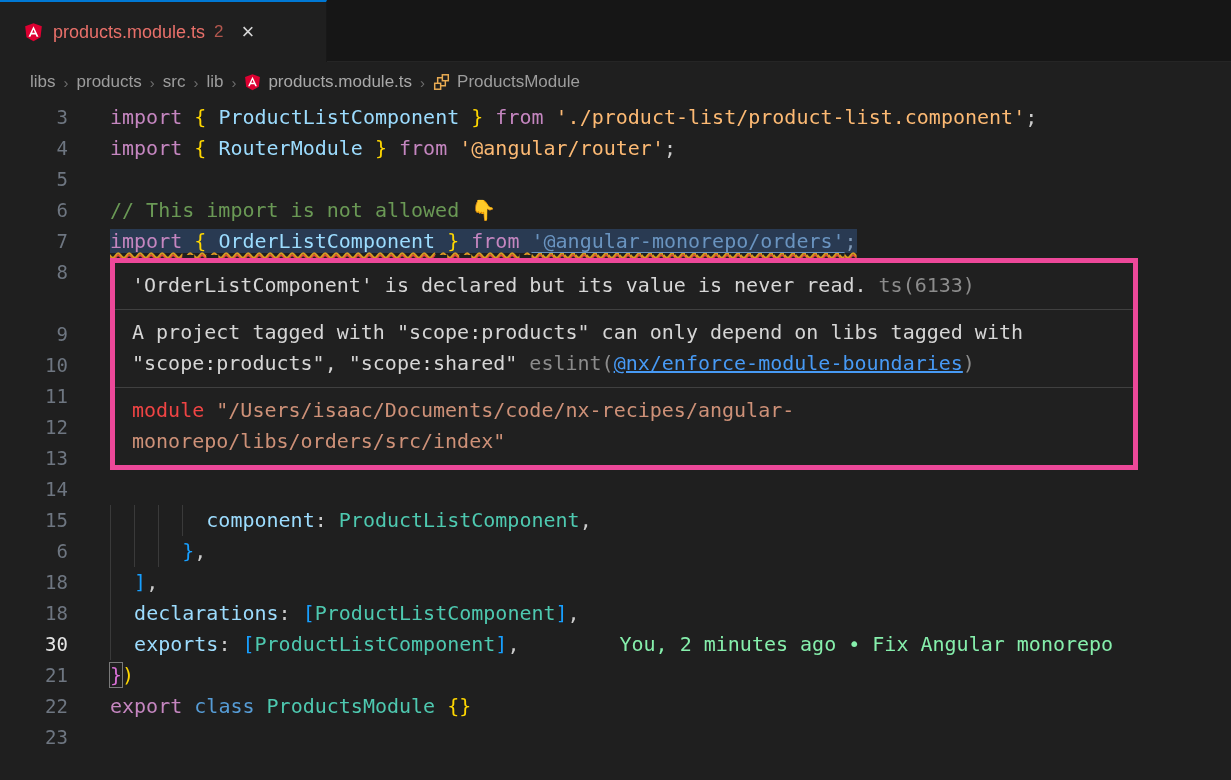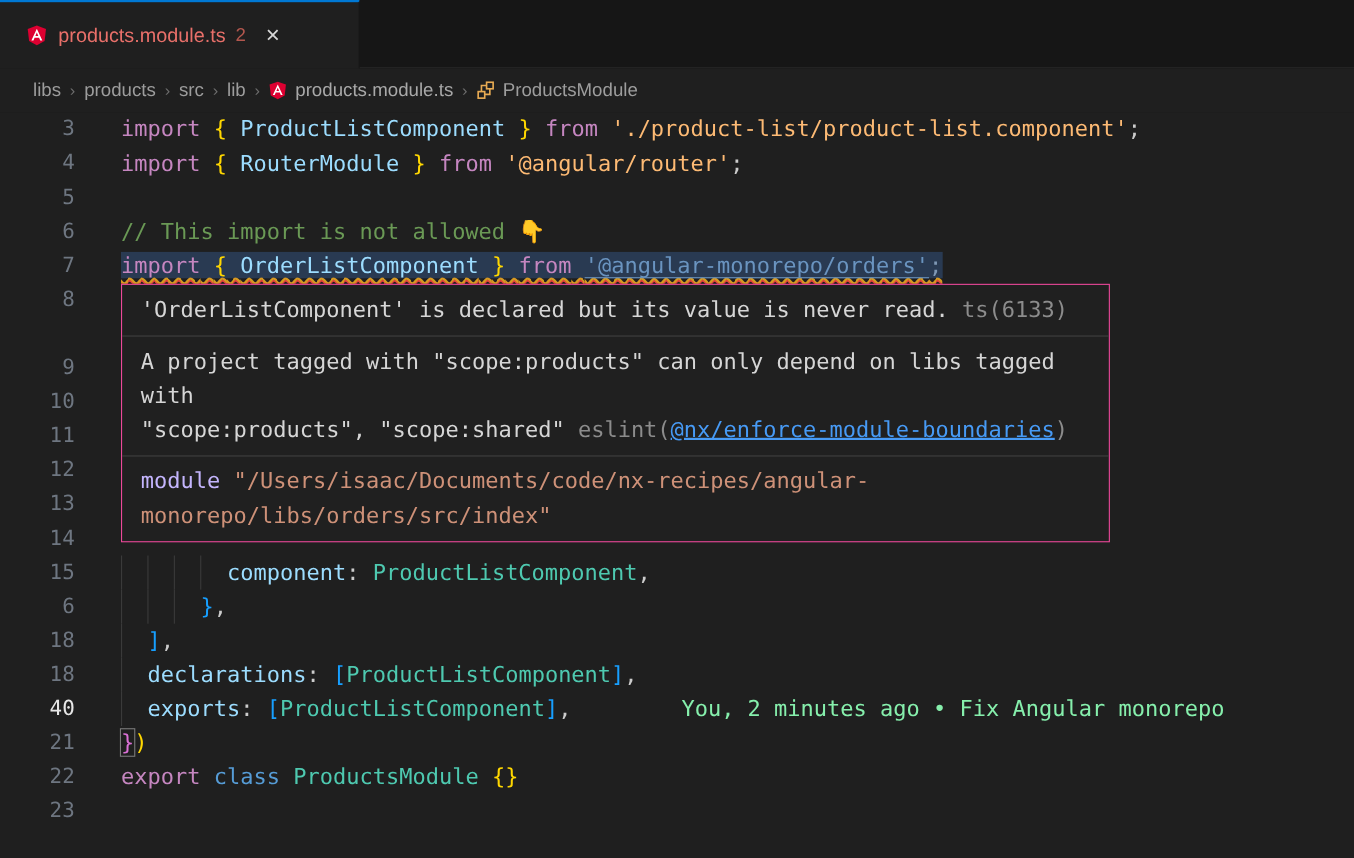--- a/index.html
+++ b/index.html
@@ -51,28 +51,28 @@
   .tk-emoji { color:#f0c24b; }
   .tk-box { border:1px solid #7a7a7a; margin:-1px; }
 
   .line-hl { background:#293a52; }
   .sq-red { text-decoration:underline wavy #e0413a 2px; text-underline-offset:6px; text-decoration-skip-ink:none; }
   .sq-orange { text-decoration:underline wavy #d79922 2px; text-underline-offset:4px; text-decoration-skip-ink:none; }
 
   .blame { margin-left:100px; color:#86efac; }
 
   
-  .hover-popup { position:absolute; left:110px; top:156px; width:899px; background:#202020;
-                 border:1px solid #ec4899; z-index:10; font:20px/31px "DejaVu Sans Mono", monospace;
+  .hover-popup { position:absolute; left:110px; top:156px; width:1028px; background:#202020;
+                 border:5px solid #ec4899; z-index:10; font:20px/31px "DejaVu Sans Mono", monospace;
                  color:#d6d6d6; }
   .hp-section { padding:7px 17px 8px; border-bottom:1px solid #404040; }
   .hp-section:last-child { border-bottom:none; }
   .hp-dim { color:#8c8c8c; }
   .hp-link { color:#479af5; text-decoration:underline; cursor:pointer; }
-  .hp-kw { color:#c4b5fd; }
+  .hp-kw { color:#ef4444; }
   .hp-str { color:#ce9178; }
   .hp-actions { padding:7px 18px 9px; font-family:"Liberation Sans", sans-serif; font-size:17.5px;
                 line-height:22px; }
   .hp-action { color:#3794ff; cursor:pointer; }
   .hp-action + .hp-action { margin-left:30px; }
 </style>
 </head>
 <body>
 
 <div class="tabbar">
@@ -170,21 +170,21 @@
       </div>
       <div class="row">
         <div class="gutter">18</div>
         <div class="code"><div class="guide" style="left: 0px;"></div><span class="tk-indent">  </span><span class="tk-bracket3">]</span><span class="tk-punct">,</span></div>
       </div>
       <div class="row">
         <div class="gutter">18</div>
         <div class="code"><div class="guide" style="left: 0px;"></div><span class="tk-indent">  </span><span class="tk-property">declarations</span><span class="tk-punct">: </span><span class="tk-bracket3">[</span><span class="tk-type">ProductListComponent</span><span class="tk-bracket3">]</span><span class="tk-punct">,</span></div>
       </div>
       <div class="row">
-        <div class="gutter active">40</div>
+        <div class="gutter active">30</div>
         <div class="code"><div class="guide" style="left: 0px;"></div><span class="tk-indent">  </span><span class="tk-property">exports</span><span class="tk-punct">: </span><span class="tk-bracket3">[</span><span class="tk-type">ProductListComponent</span><span class="tk-bracket3">]</span><span class="tk-punct">,</span><span class="blame">You, 2 minutes ago • Fix Angular monorepo</span></div>
       </div>
       <div class="row">
         <div class="gutter">21</div>
         <div class="code"><span class="tk-bracket2 tk-box">}</span><span class="tk-bracket1">)</span></div>
       </div>
       <div class="row">
         <div class="gutter">22</div>
         <div class="code"><span class="tk-keyword">export</span><span class="tk-punct"> </span><span class="tk-keyword2">class</span><span class="tk-punct"> </span><span class="tk-type">ProductsModule</span><span class="tk-punct"> </span><span class="tk-bracket1">{}</span></div>
       </div>

